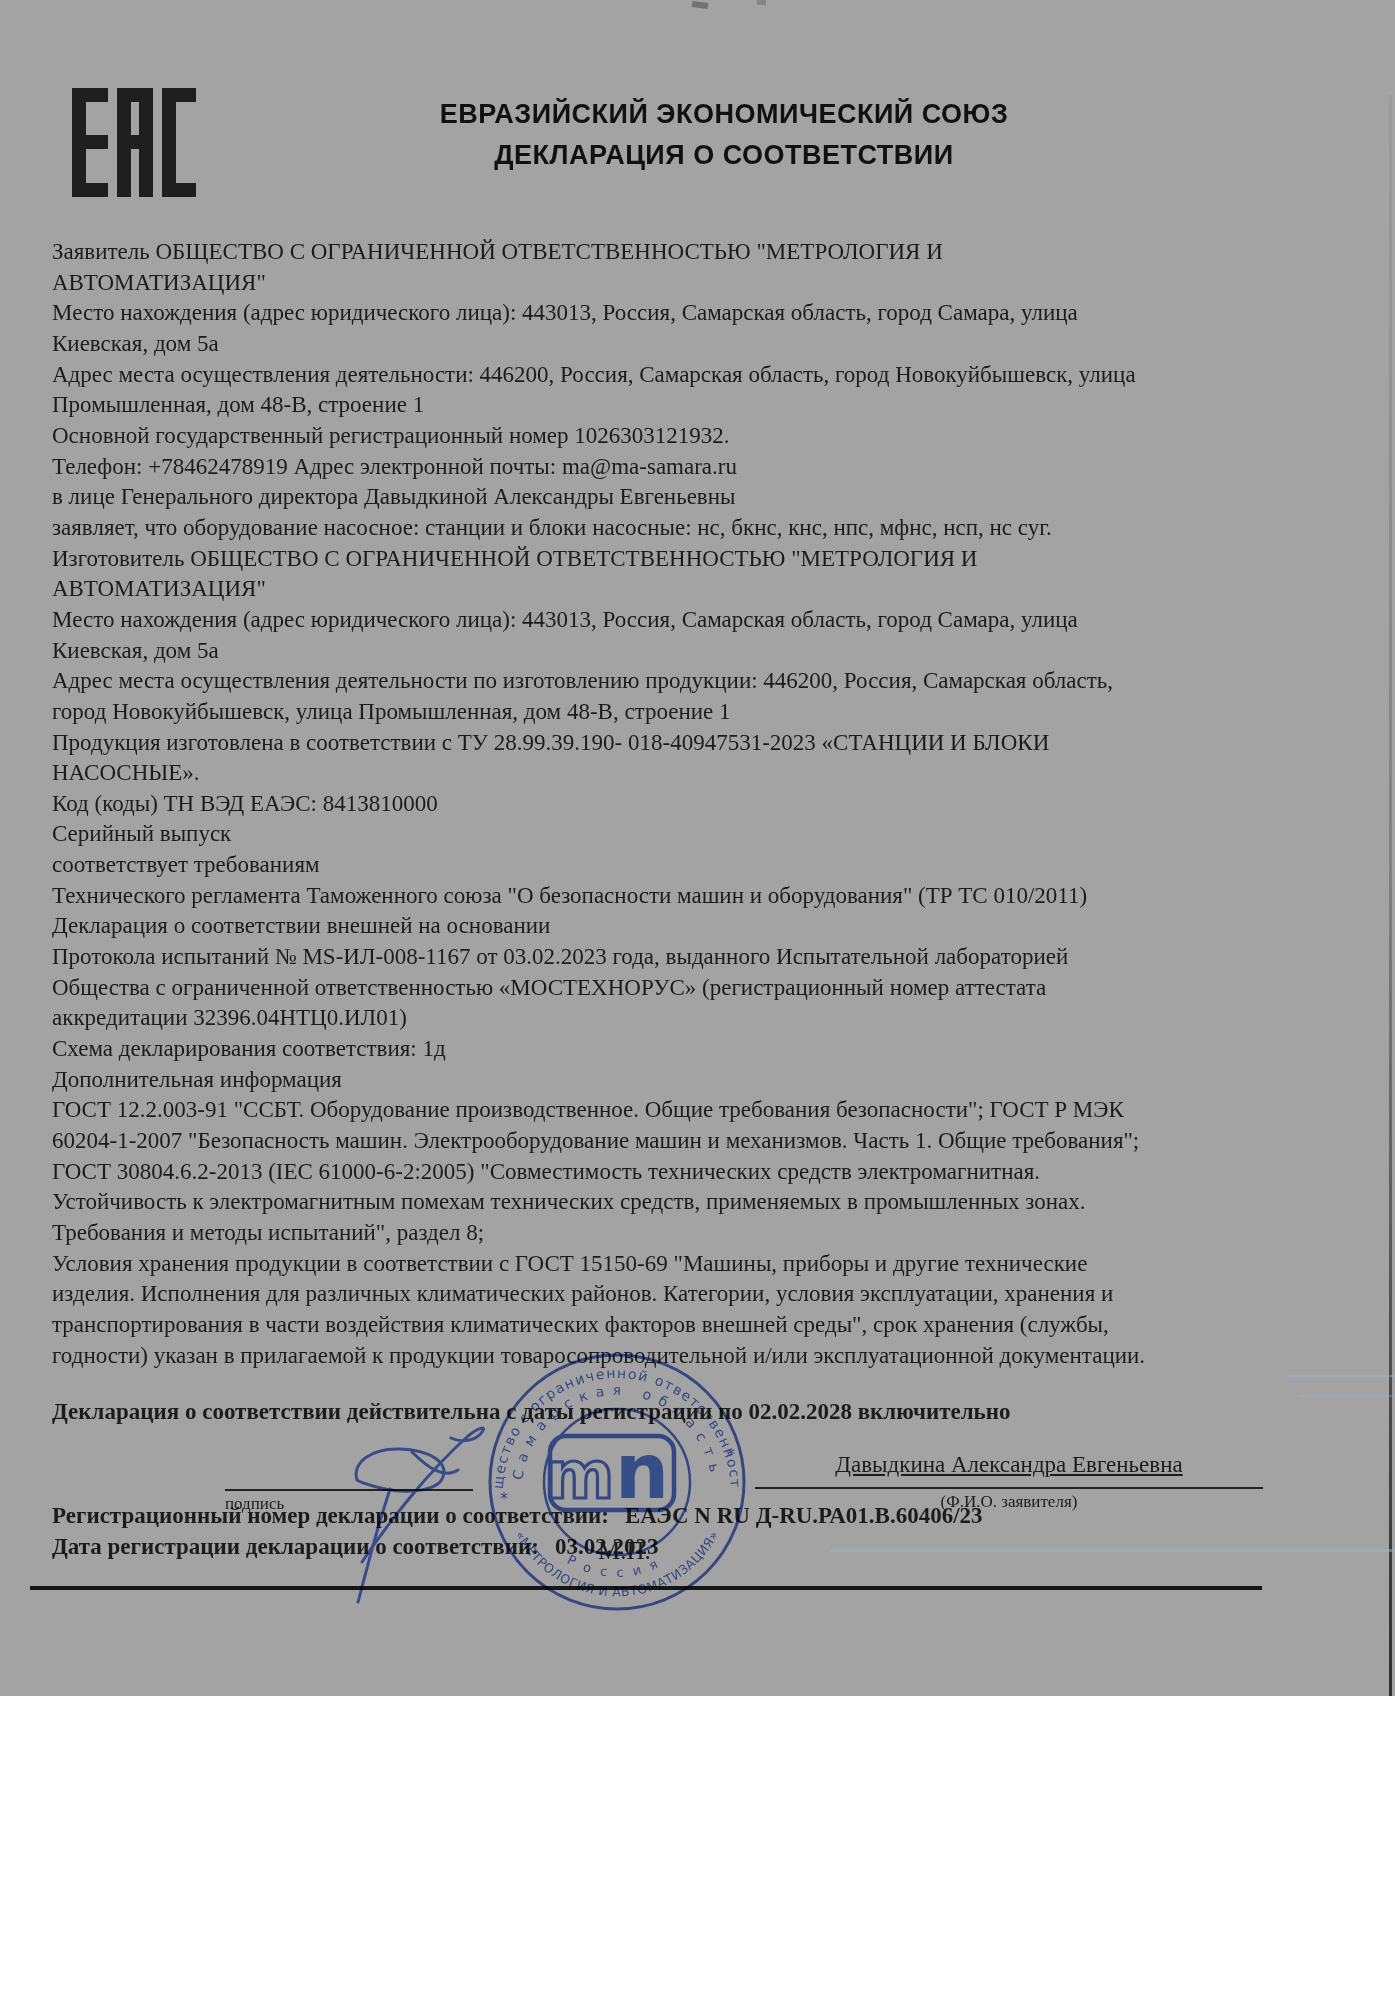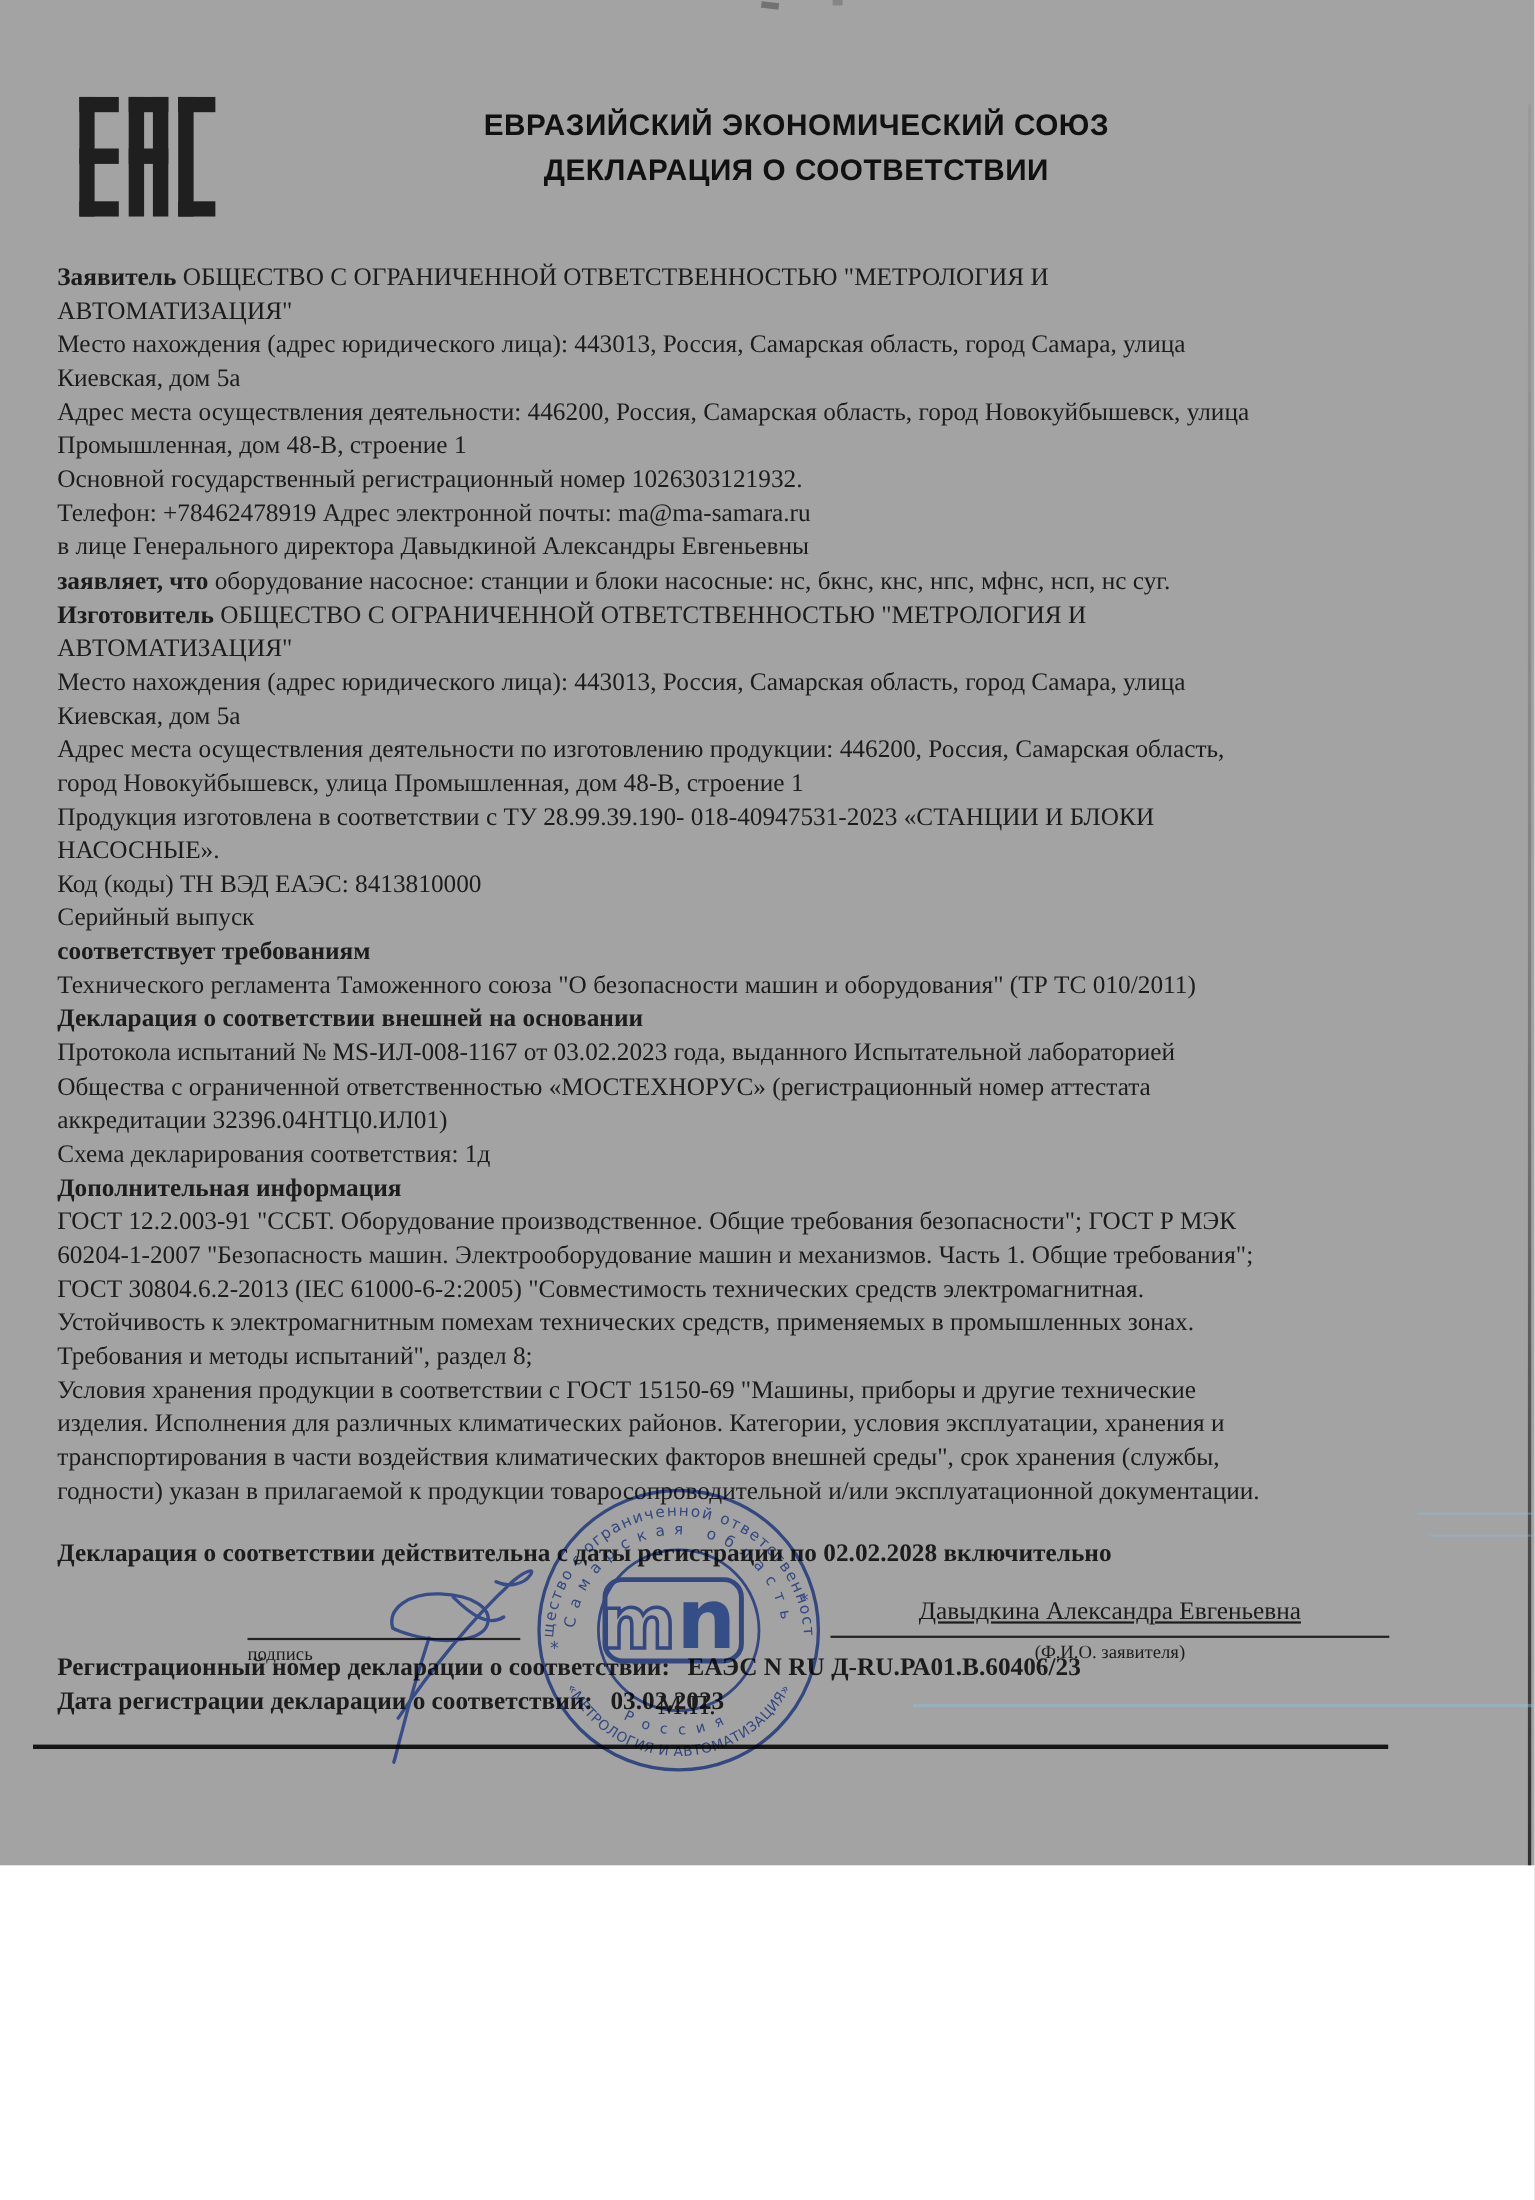--- a/index.html
+++ b/index.html
@@ -8,21 +8,21 @@
     overflow:hidden; font-family:"Liberation Serif","DejaVu Serif",serif; color:#1c1c1c;padding-left:20px;
   }
   .title-block {
     position:absolute; left:52px; top:94px; width:1344px; text-align:center;
     font-family:"Liberation Sans","DejaVu Sans",sans-serif; font-weight:bold;
     font-size:27px; line-height:41px; color:#111; letter-spacing:0.5px;
   }
   .eac-logo { position:absolute; left:72px; top:88px; }
   .body-text { position:absolute; left:52px; top:237px; width:1310px; font-size:23px; line-height:30.65px; }
   .doc-line { white-space:nowrap; }
-  .doc-line b { font-weight:bold; }
+  .doc-line b { font-weight:normal; }
   .validity-line { position:absolute; left:52px; top:1399px; font-size:23px; font-weight:bold; white-space:nowrap; }
   .rule { position:absolute; background:#222; height:2px; }
   .sig-rule { left:225px; top:1489px; width:248px; }
   .name-rule { left:755px; top:1487px; width:508px; }
   .sig-caption { position:absolute; left:225px; top:1494px; width:248px; font-size:17px; }
   .fio-caption { position:absolute; left:755px; top:1492px; width:508px; text-align:center; font-size:17px; }
   .applicant-name { position:absolute; left:755px; top:1452px; width:508px; text-align:center; font-size:23px; white-space:nowrap;text-decoration:underline; }
   .mp-mark { position:absolute; left:598px; top:1537px; font-size:25px; }
   .reg-line { position:absolute; left:52px; font-size:23px; font-weight:bold; white-space:nowrap; }
   .reg-line .value { margin-left:16px; }

